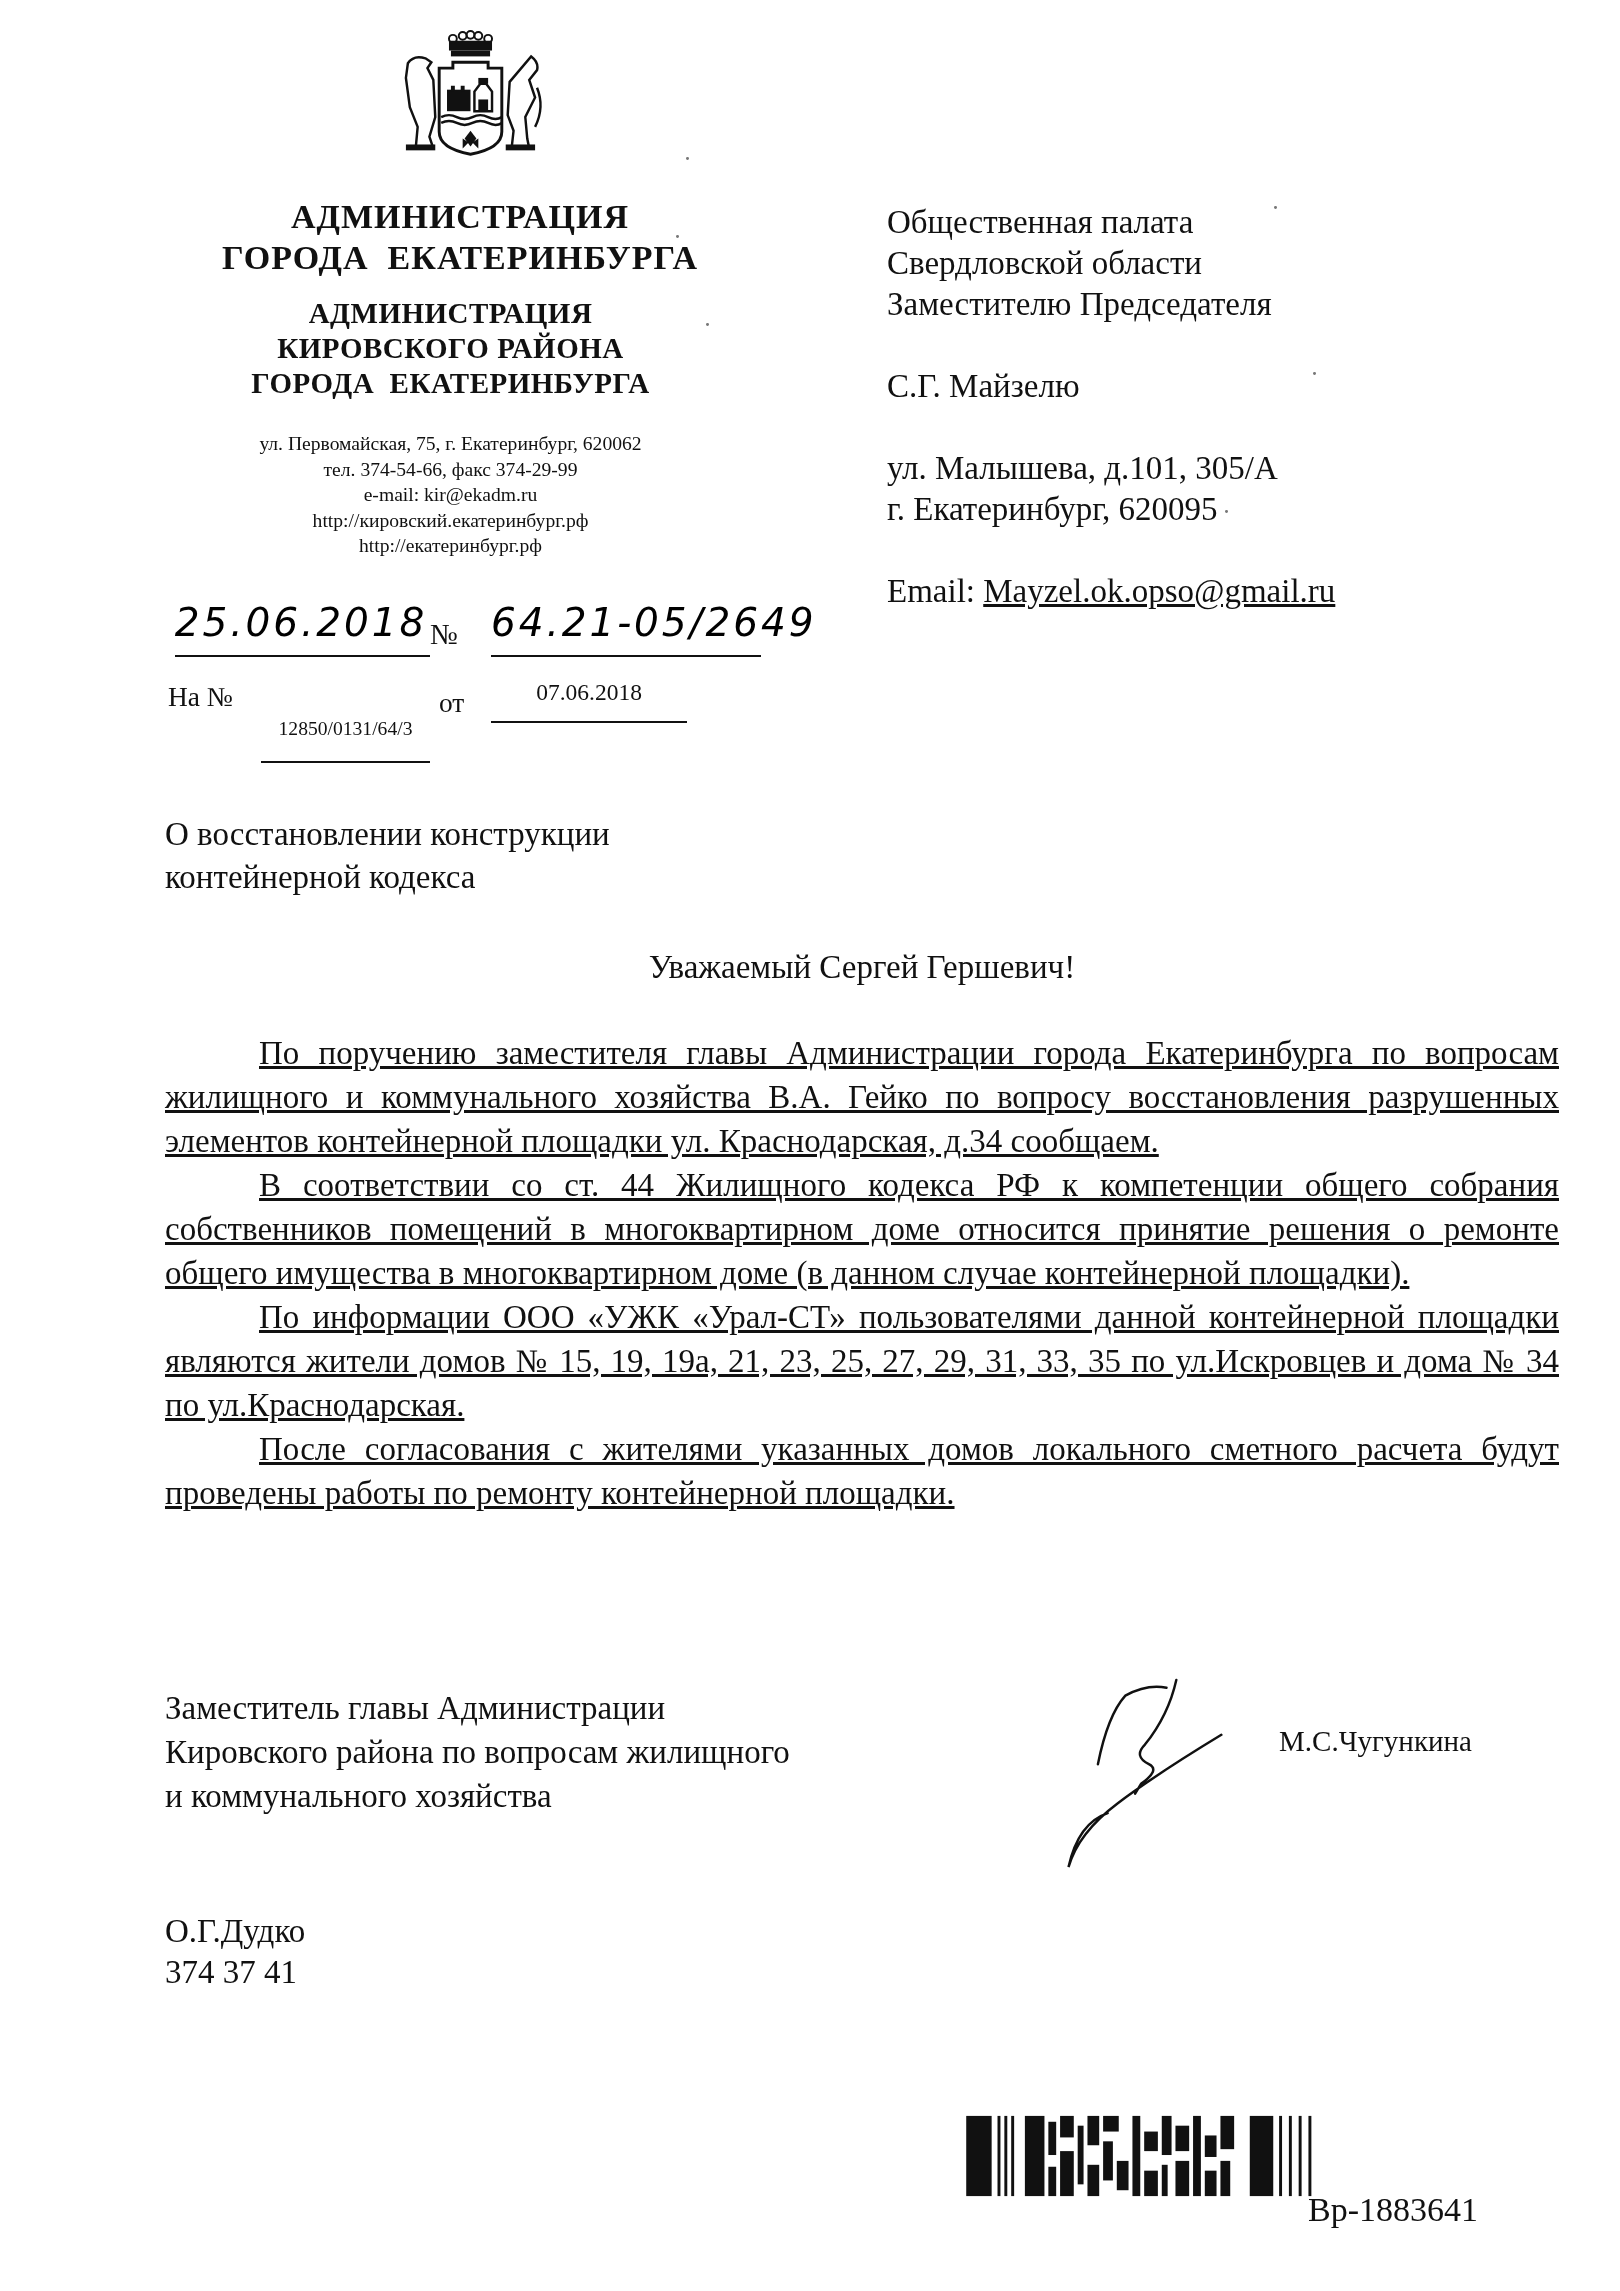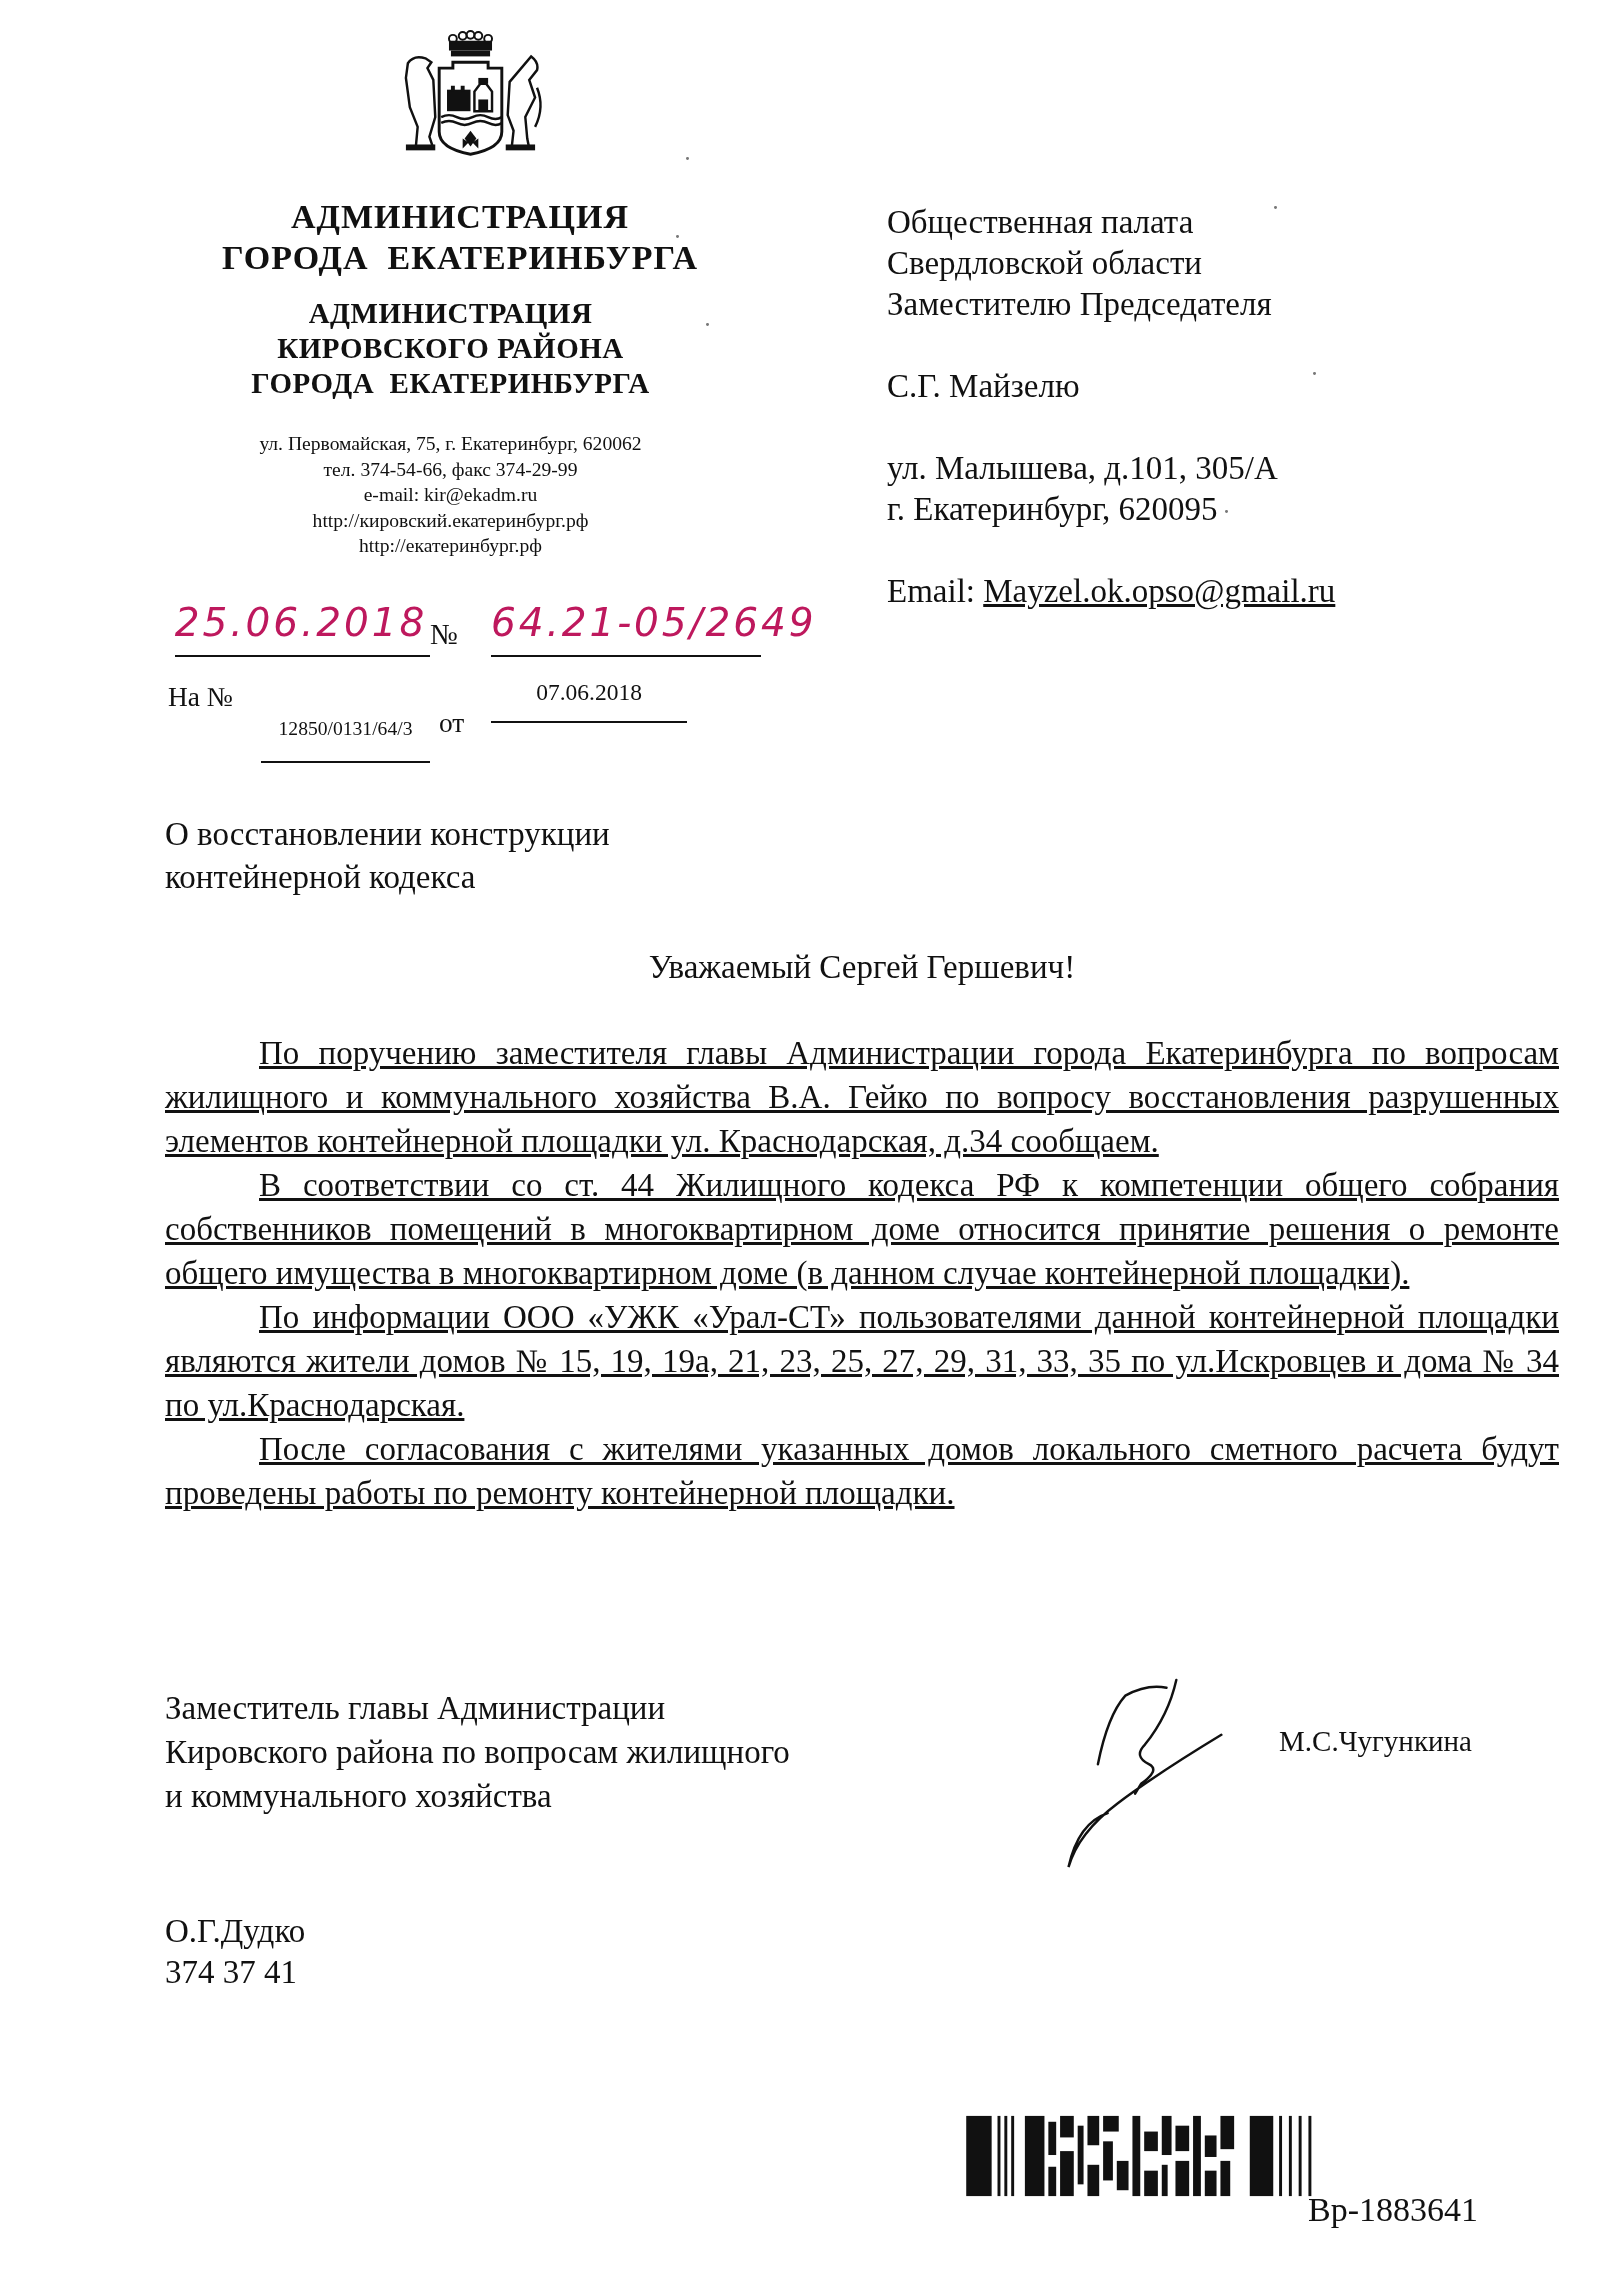--- a/index.html
+++ b/index.html
@@ -7,28 +7,28 @@
     width: 1620px; height: 2292px; position: relative; overflow: hidden;
     font-family: "Liberation Serif", "DejaVu Serif", serif; color: #111;
   }
   .abs { position: absolute; }
   .emblem { left: 392px; top: 29px; width: 157px; height: 137px; }
   .org { text-align: center; font-weight: bold; white-space: nowrap; }
   .org1 { left: 176px; width: 568px; top: 196px; font-size: 34px; line-height: 41px; letter-spacing: 1px; }
   .org2 { left: 176px; width: 549px; top: 296px; font-size: 29px; line-height: 35px; letter-spacing: 0.5px; }
   .contacts { left: 176px; width: 549px; top: 431px; text-align: center; font-size: 19.6px; line-height: 25.5px; }
   .reg-row { left: 165px; top: 600px; width: 608px; height: 59px; }
-  .hand { font-family: "DejaVu Sans", sans-serif; font-style: italic; font-size: 39px; color: #be185d; letter-spacing: 2.9px; font-weight: 300; }
+  .hand { font-family: "DejaVu Sans", sans-serif; font-style: italic; font-size: 39px; color: #000000; letter-spacing: 2.9px; font-weight: 300; }
   .reg-date { position: absolute; left: 9.8px; top: 0; width: 255px; border-bottom: 2px solid #111; height: 55px; }
   .reg-no-sign { position: absolute; left: 265px; top: 17.6px; font-size: 29px; }
   .reg-num { position: absolute; left: 326px; top: 0; width: 270px; border-bottom: 2px solid #111; height: 55px; white-space: nowrap; overflow: visible; }
   .ref-row { left: 165px; top: 676px; width: 608px; height: 49px; font-size: 27.4px; }
   .ref-label { position: absolute; left: 3px; top: 5.9px; }
   .ref-num { position: absolute; left: 96px; top: 0; width: 169px; text-align: center; font-size: 19.6px; border-bottom: 2px solid #111; height: 45px; line-height: 25.5px; margin-top: 40px; }
-  .ref-ot { position: absolute; left: 274px; top: 11.8px; margin-top: 20px; }
+  .ref-ot { position: absolute; left: 274px; top: 11.8px; }
   .ref-date { position: absolute; left: 326px; top: 0; width: 196px; text-align: center; font-size: 23.5px; line-height: 33px; border-bottom: 2px solid #111; height: 45px; }
   .recipient { left: 887px; top: 202px; font-size: 33px; line-height: 41px; }
   .recipient div { white-space: nowrap; }
   .gap { height: 41px; }
   .email-link { text-decoration: underline; }
   .subject { left: 165px; top: 769px; font-size: 33px; line-height: 43px; margin-top: 44px; }
   .greeting { left: 165px; width: 1394px; top: 949px; text-align: center; font-size: 33px; }
   .body-text { left: 165px; width: 1394px; top: 1031px; font-size: 33px; line-height: 44px; }
   .body-text p { margin: 0; text-align: justify; text-indent: 94px; text-decoration: underline; }
   .signature-block { left: 165px; top: 1686px; font-size: 33px; line-height: 44px; }

